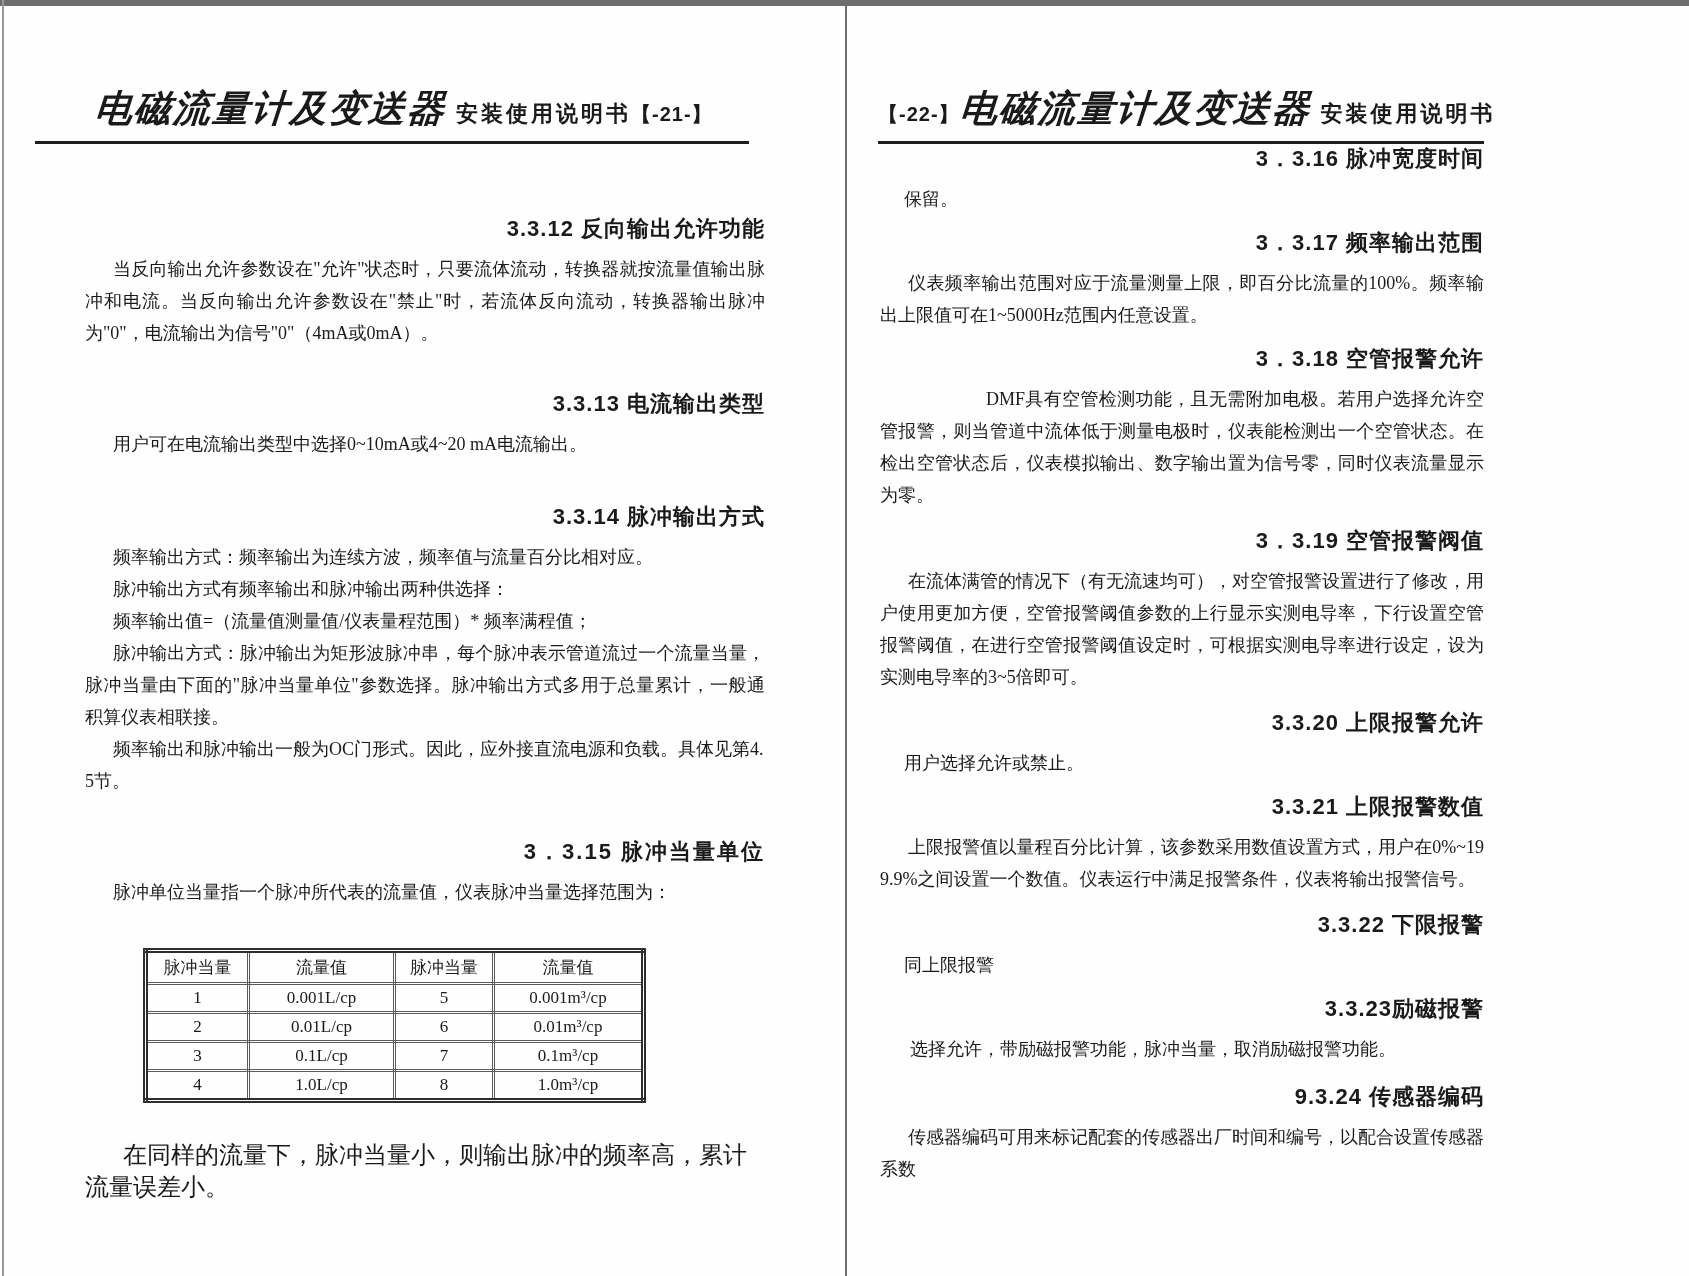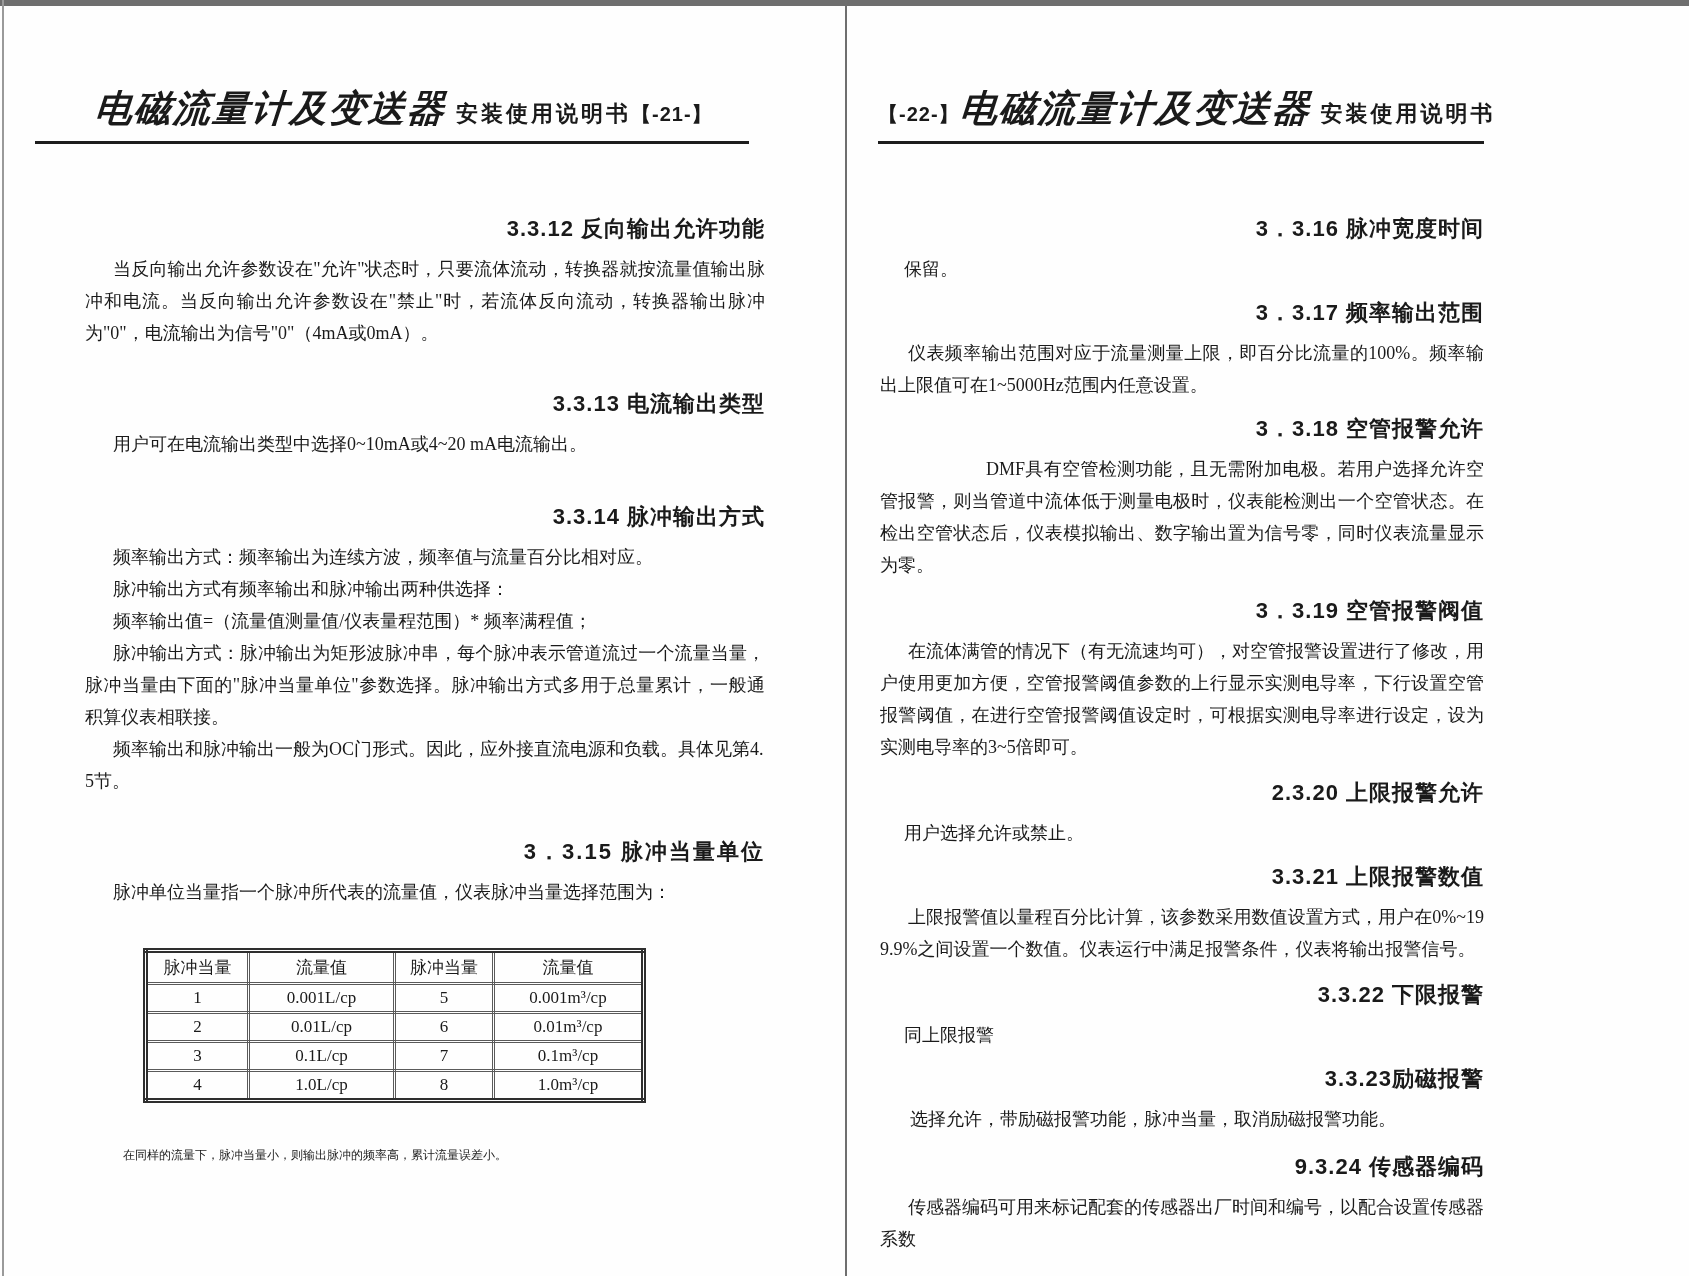--- a/index.html
+++ b/index.html
@@ -72,25 +72,25 @@
     border:5px double #2e2e2e;
   }
   .pulse-table td, .pulse-table th {
     border:3px double #5a5a5a; text-align:center;
     font-size:17px; font-weight:normal; padding:3px 6px; height:26px;
   }
   .pulse-table .c0 { width:103px; } .pulse-table .c1 { width:146px; }
   .pulse-table .c2 { width:99px;  } .pulse-table .c3 { width:150px; }
 
   .table-footnote {
-    margin-top:36px; font-size:12px; line-height:32px; text-indent:38px;
-  }
-
-  
-  .r-s0 { margin-top:70px; }
+    margin-top:36px; font-size:24px; line-height:32px; text-indent:38px;
+  }
+
+  
+  .r-s0 { }
   .r-s0 .paragraph, .r-s4 .paragraph, .r-s6 .paragraph { text-indent:24px; text-align:left; }
   .r-s1 { margin-top:13px; }
   .r-s2 { margin-top:13px; }
   .r-s3 { margin-top:15px; }
   .r-s4 { margin-top:15px; }
   .r-s5 { margin-top:13px; }
   .r-s6 { margin-top:15px; }
   .r-s7 { margin-top:13px; }
   .r-s7 .paragraph { text-indent:30px; text-align:left; }
   .r-s8 { margin-top:17px; }
@@ -205,21 +205,21 @@
         <div class="section-heading">3．3.18 空管报警允许</div>
         <p class="paragraph indent-wide">DMF具有空管检测功能，且无需附加电极。若用户选择允许空管报警，则当管道中流体低于测量电极时，仪表能检测出一个空管状态。在检出空管状态后，仪表模拟输出、数字输出置为信号零，同时仪表流量显示为零。</p>
       </div>
 
       <div class="section r-s3">
         <div class="section-heading">3．3.19 空管报警阀值</div>
         <p class="paragraph">在流体满管的情况下（有无流速均可），对空管报警设置进行了修改，用户使用更加方便，空管报警阈值参数的上行显示实测电导率，下行设置空管报警阈值，在进行空管报警阈值设定时，可根据实测电导率进行设定，设为实测电导率的3~5倍即可。</p>
       </div>
 
       <div class="section r-s4">
-        <div class="section-heading">2.3.20 上限报警允许</div>
+        <div class="section-heading">3.3.20 上限报警允许</div>
         <p class="paragraph">用户选择允许或禁止。</p>
       </div>
 
       <div class="section r-s5">
         <div class="section-heading">3.3.21 上限报警数值</div>
         <p class="paragraph">上限报警值以量程百分比计算，该参数采用数值设置方式，用户在0%~199.9%之间设置一个数值。仪表运行中满足报警条件，仪表将输出报警信号。</p>
       </div>
 
       <div class="section r-s6">
         <div class="section-heading">3.3.22 下限报警</div>

